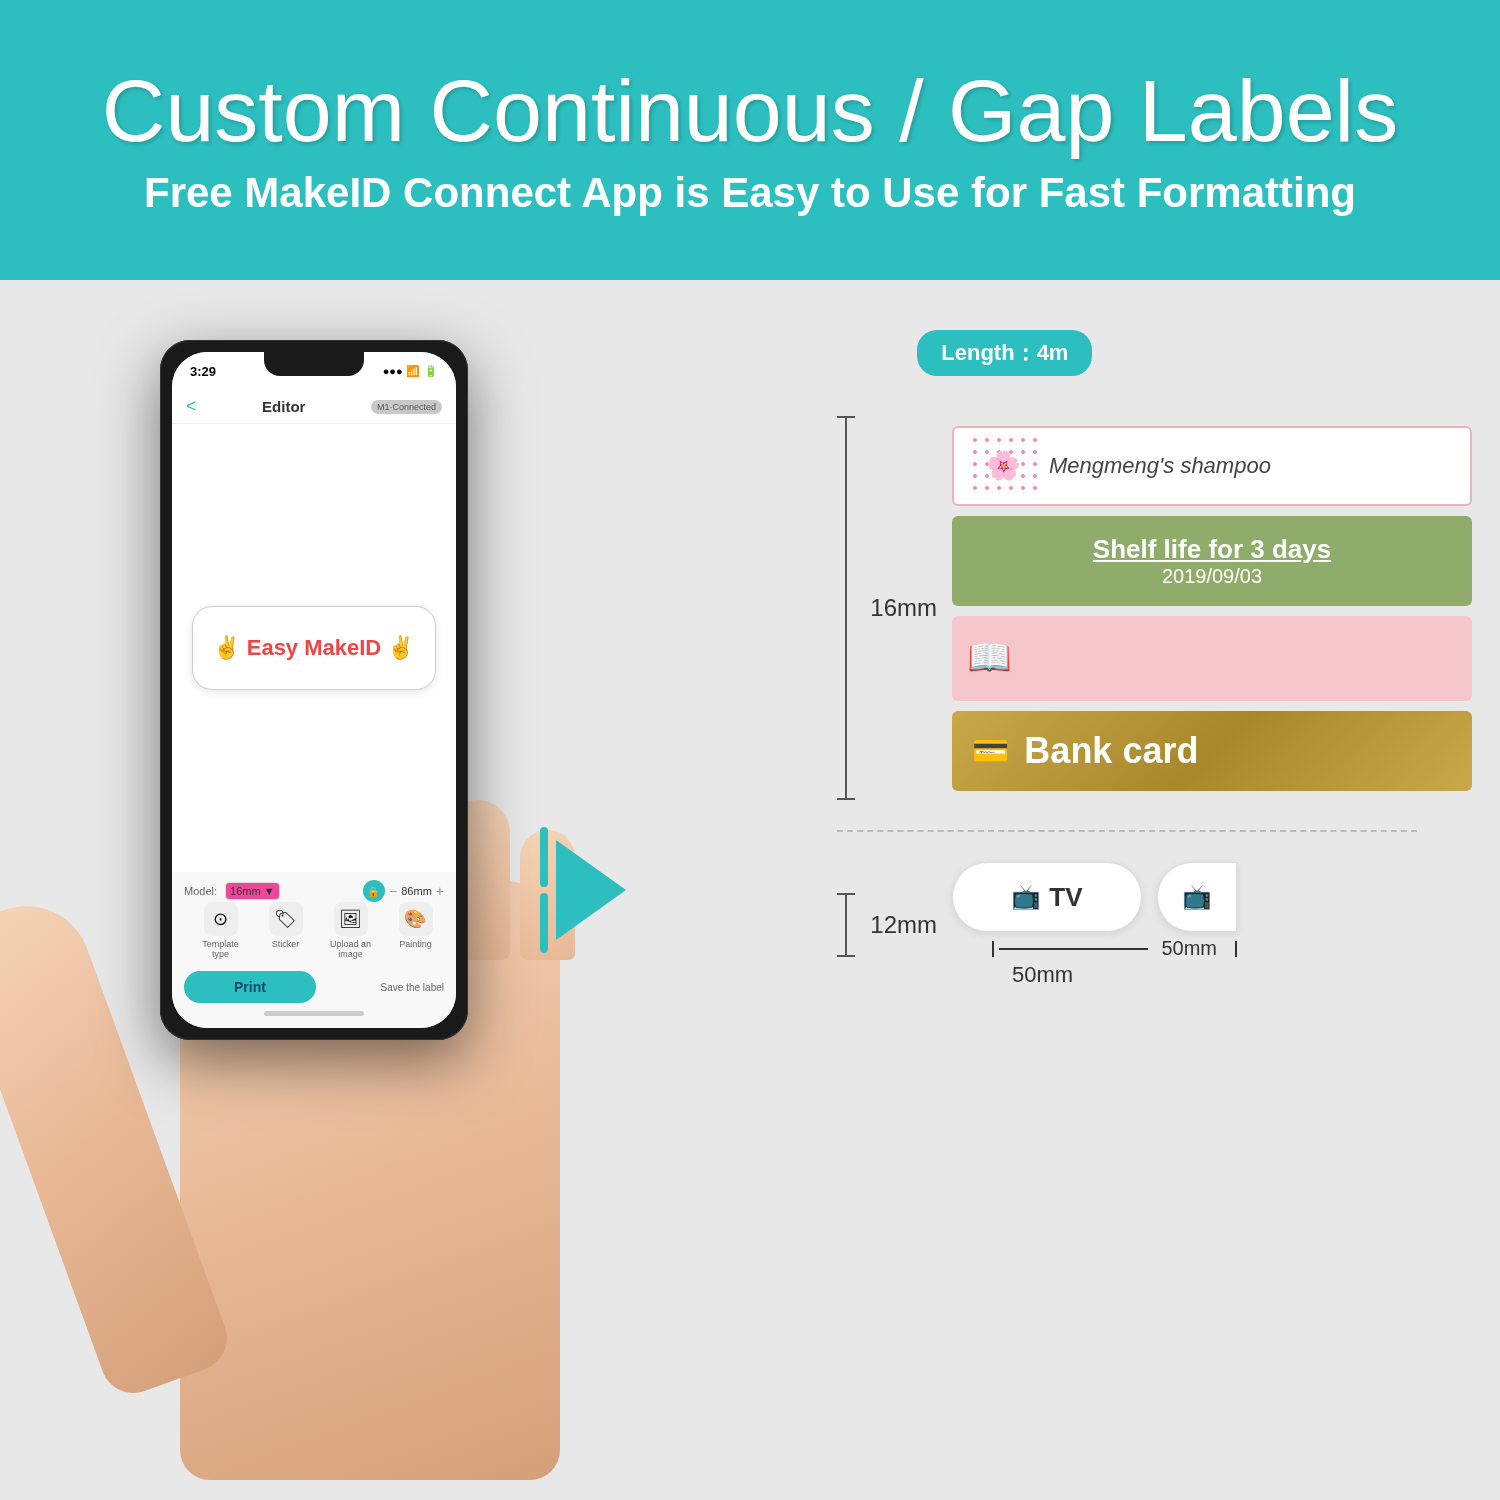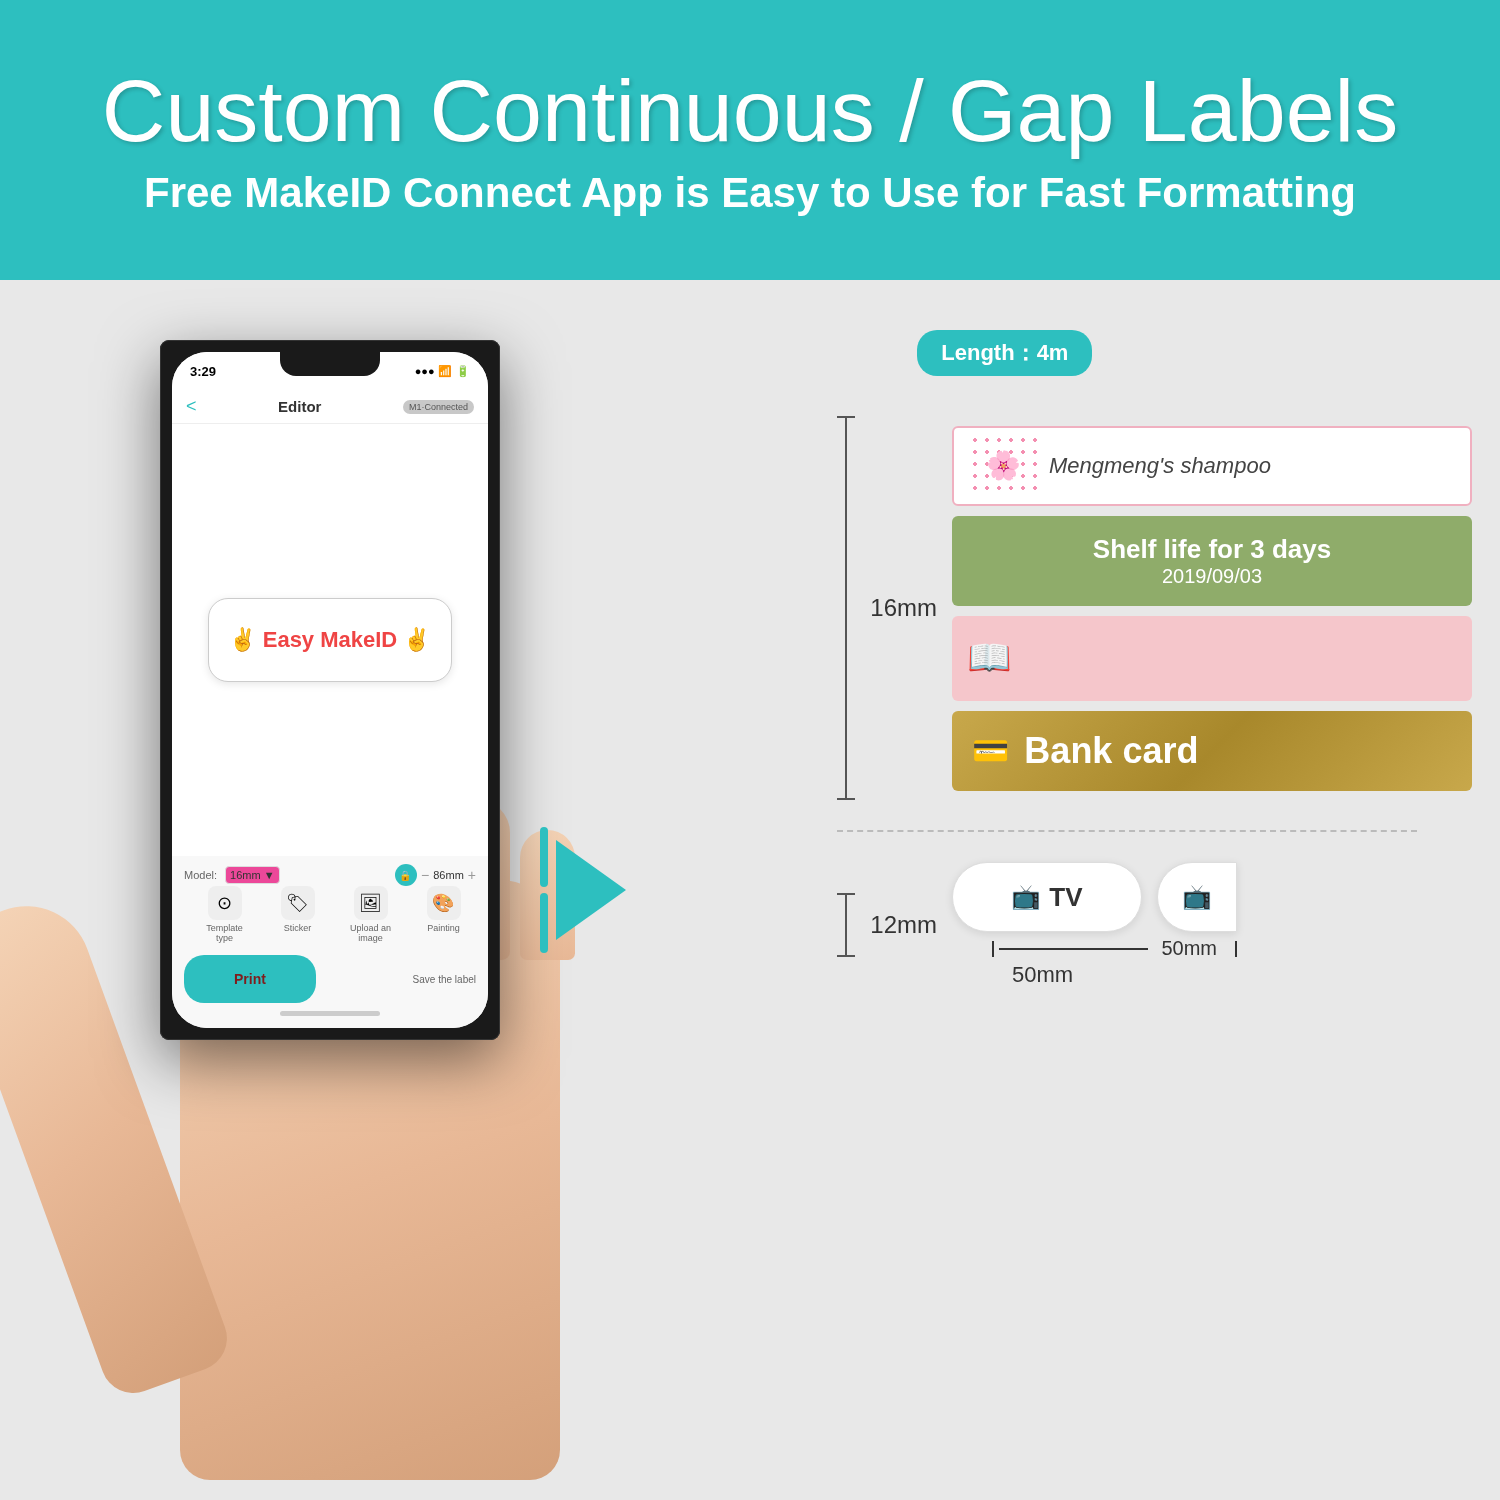--- a/index.html
+++ b/index.html
@@ -73,24 +73,24 @@
     .phone-container {
       position: absolute;
       top: 40px;
       left: 100px;
       width: 340px;
       height: 700px;
       z-index: 10;
     }
 
     .phone-outer {
-      width: 340px;
+      width: 308px;
       height: 700px;
       background: #1a1a1a;
-      border-radius: 9px;
+      border-radius: 30px;
       padding: 12px;
       box-shadow: 0 20px 60px rgba(0,0,0,0.5), inset 0 0 0 1px #333;
       position: relative;
     }
 
     .phone-screen {
       width: 100%;
       height: 100%;
       background: #f5f5f5;
       border-radius: 35px;
@@ -278,24 +278,24 @@
 
     .print-row {
       display: flex;
       align-items: center;
       justify-content: space-between;
       padding: 4px 0;
     }
 
     .print-btn {
       background: #2dbfbf;
-      color: #7f1d1d;
+      color: #0c4a6e;
       border: none;
       border-radius: 20px;
-      padding: 16px 50px;
+      padding: 8px 50px;
       font-size: 14px;
       font-weight: 600;
     }
 
     .save-label {
       font-size: 10px;
       color: #666;
     }
 
     
@@ -401,20 +401,21 @@
       align-items: center;
       justify-content: center;
       padding: 0 15px;
       width: 520px;
     }
 
     .label-text-2a {
       font-size: 26px;
       color: white;
       font-weight: 600;
+      text-decoration: underline;
     }
 
     .label-text-2b {
       font-size: 20px;
       color: white;
     }
 
     .label-card-3 {
       background: #f5c6cb;
       border-radius: 6px;

